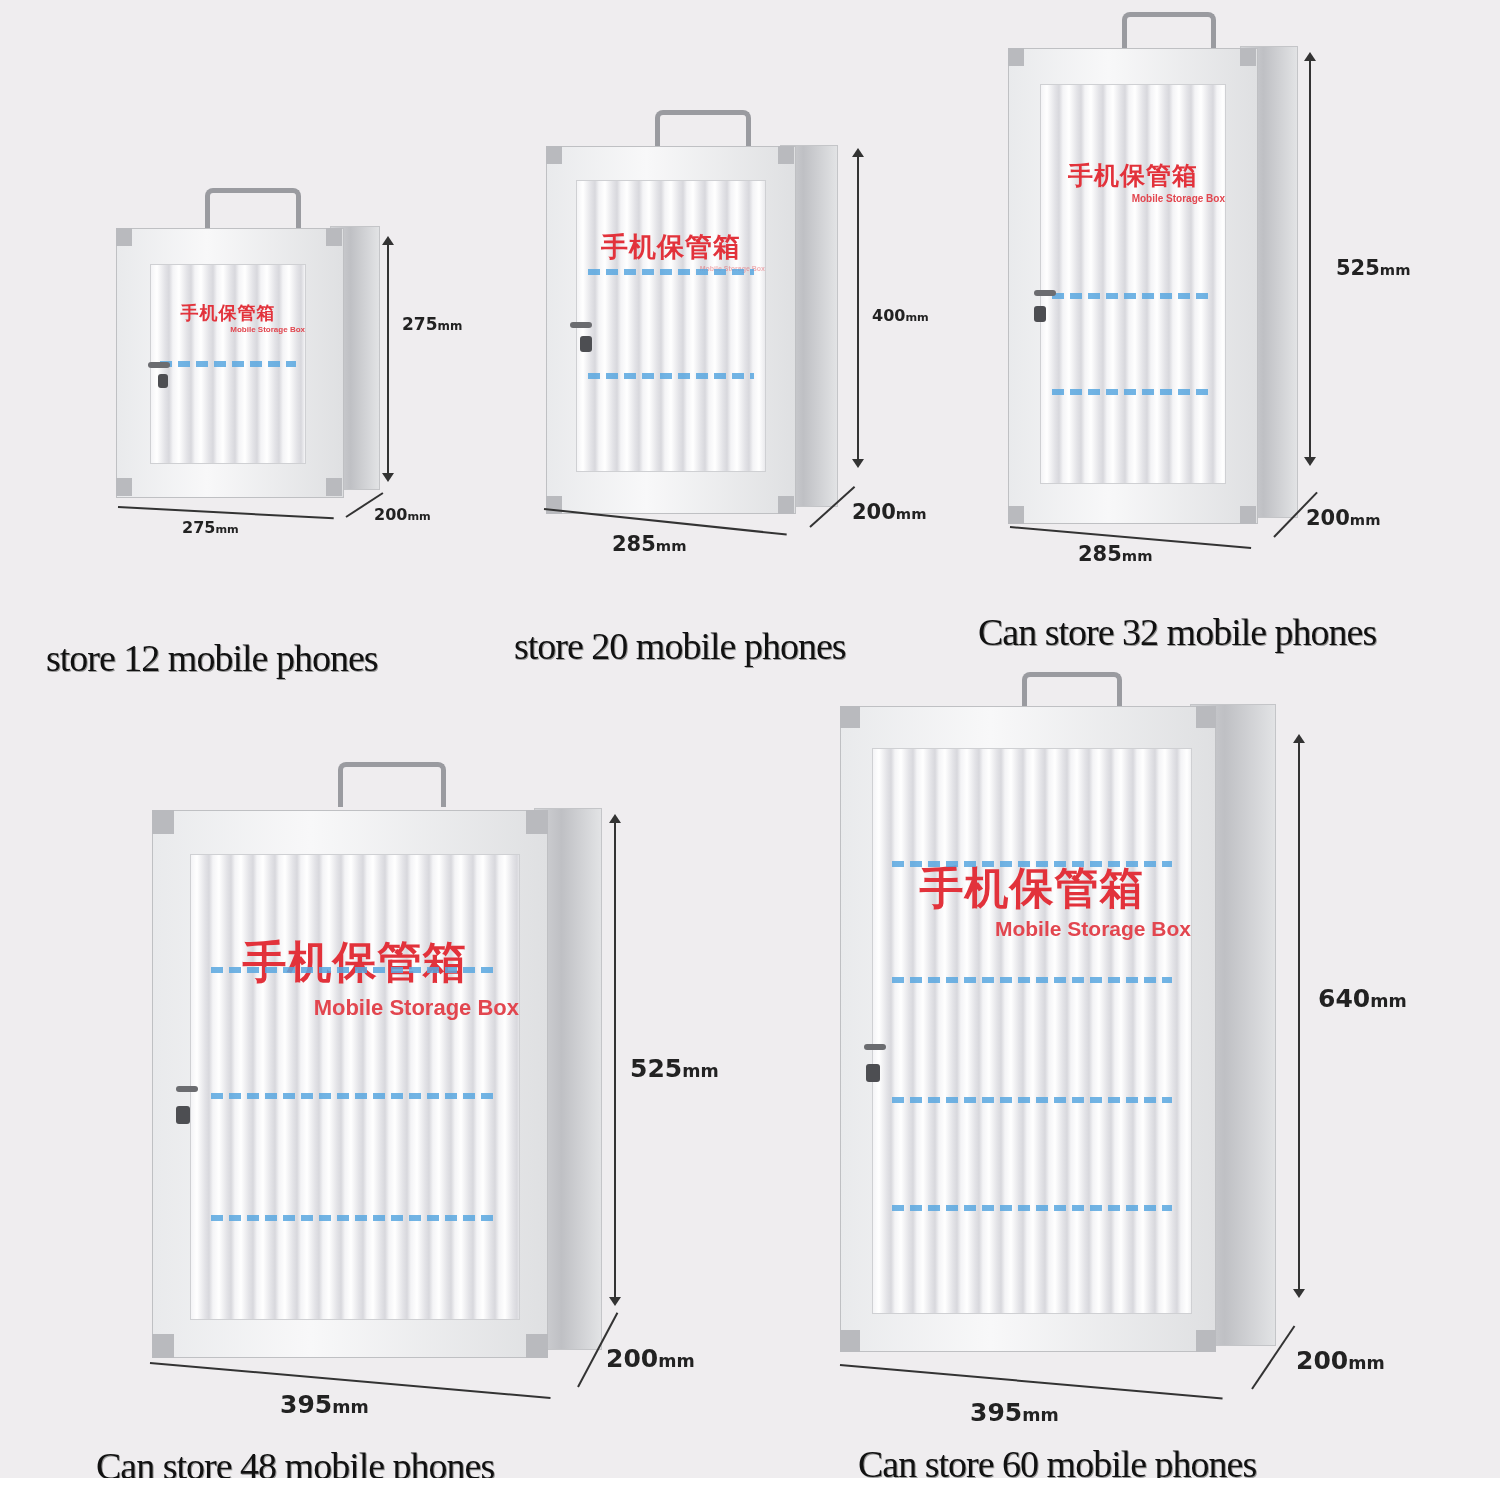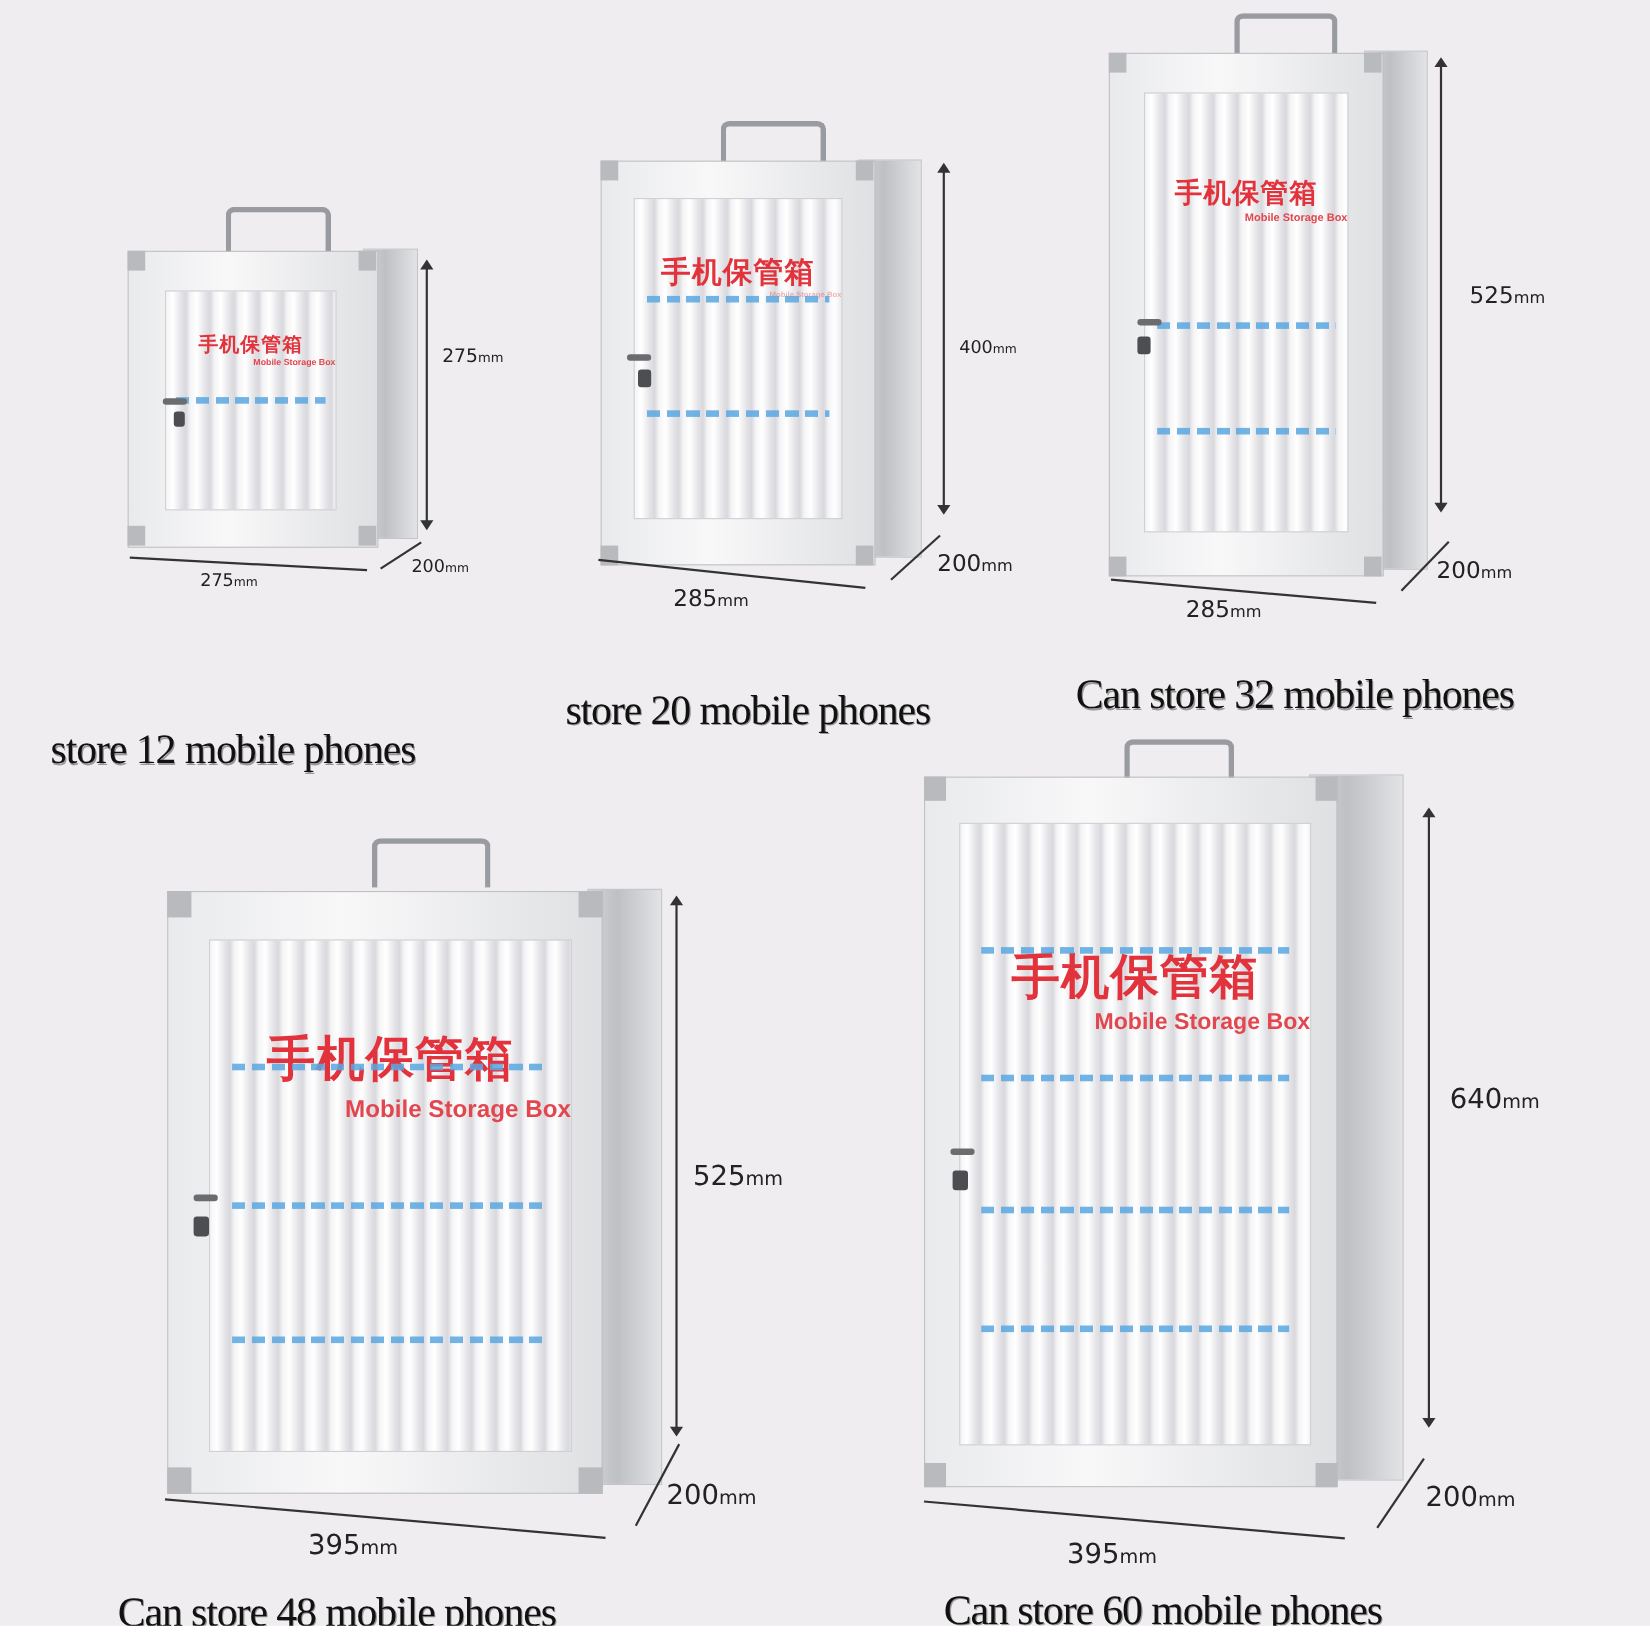--- a/index.html
+++ b/index.html
@@ -11,21 +11,21 @@
   .frame { position:absolute; background:linear-gradient(90deg,#e9eaec,#f8f8f9 40%,#dfe0e2); border:1px solid #bfc0c3; box-sizing:border-box; }
   .corner { position:absolute; width:16px; height:18px; background:#b9babe; }
   .glass { position:absolute; overflow:hidden; box-sizing:border-box; border:1px solid #cfd0d3;
     background: repeating-linear-gradient(90deg, #f4f4f6 0px, #ffffff 6px, #e3e3e7 14px, #d8d8dd 18px, #f4f4f6 22px); }
   .shelf { position:absolute; left:6%; right:6%; height:6px;
     background: repeating-linear-gradient(90deg, #59a7e0 0 12px, transparent 12px 18px); opacity:.85; }
   .cn { position:absolute; left:0; right:0; text-align:center; color:#e2323b; font-weight:bold; font-family:"DejaVu Sans", sans-serif; letter-spacing:1px; }
   .en { position:absolute; left:0; right:0; text-align:right; color:#e2464f; font-weight:bold; font-family:"Liberation Sans", sans-serif; }
   .lock { position:absolute; width:14px; height:18px; background:#4d4e52; border-radius:3px; }
   .lockbar { position:absolute; width:22px; height:6px; background:#6b6c70; border-radius:3px; }
-  .dim { position:absolute; color:#222; font-weight:normal; font-family:"DejaVu Sans", sans-serif; white-space:nowrap; }
+  .dim { position:absolute; color:#222; font-weight:bold; font-family:"DejaVu Sans", sans-serif; white-space:nowrap; }
   .dim .u { font-size:70%; }
   .vline { position:absolute; width:2px; background:#333; }
   .hline { position:absolute; height:2px; background:#333; transform-origin:left center; }
   .arrow-up::before, .arrow-down::after { content:""; position:absolute; left:-5px; border-left:6px solid transparent; border-right:6px solid transparent; }
   .arrow-up::before { top:-2px; border-bottom:9px solid #333; }
   .arrow-down::after { bottom:-2px; border-top:9px solid #333; }
   .caption { position:absolute; color:#111; font-family:"Liberation Serif", serif; font-size:38px; white-space:nowrap; letter-spacing:-1px; text-shadow:1px 1px 0 #999; }
 </style>
 </head>
 <body>
@@ -45,21 +45,21 @@
   </div>
   <div class="lockbar" style="left:148px;top:362px;"></div>
   <div class="lock" style="left:158px;top:374px;width:10px;height:14px;"></div>
 
   <div class="vline arrow-up arrow-down" style="left:387px;top:238px;height:242px;"></div>
   <div class="dim" style="left:402px;top:314px;font-size:17px;"><span>275</span><span class="u">mm</span></div>
   <div class="hline" style="left:118px;top:506px;width:216px;transform:rotate(3deg);"></div>
   <div class="dim" style="left:182px;top:518px;font-size:16px;"><span>275</span><span class="u">mm</span></div>
   <div class="hline" style="left:346px;top:516px;width:44px;transform:rotate(-33deg);"></div>
   <div class="dim" style="left:374px;top:505px;font-size:16px;"><span>200</span><span class="u">mm</span></div>
-  <div class="caption" style="left:46px;top:660px;">store 12 mobile phones</div>
+  <div class="caption" style="left:46px;top:636px;">store 12 mobile phones</div>
 </div>
 
 <div class="box">
   <div class="handle" style="left:655px;top:110px;width:86px;height:32px;"></div>
   <div class="side" style="left:780px;top:145px;width:56px;height:360px;"></div>
   <div class="frame" style="left:546px;top:146px;width:250px;height:368px;"></div>
   <div class="corner" style="left:546px;top:146px;"></div>
   <div class="corner" style="left:778px;top:146px;"></div>
   <div class="corner" style="left:546px;top:496px;"></div>
   <div class="corner" style="left:778px;top:496px;"></div>
@@ -124,21 +124,21 @@
   </div>
   <div class="lockbar" style="left:176px;top:1086px;"></div>
   <div class="lock" style="left:176px;top:1106px;"></div>
 
   <div class="vline arrow-up arrow-down" style="left:614px;top:816px;height:488px;"></div>
   <div class="dim" style="left:630px;top:1054px;font-size:25px;"><span>525</span><span class="u">mm</span></div>
   <div class="hline" style="left:150px;top:1362px;width:402px;transform:rotate(5deg);"></div>
   <div class="dim" style="left:280px;top:1390px;font-size:25px;"><span>395</span><span class="u">mm</span></div>
   <div class="hline" style="left:578px;top:1386px;width:84px;transform:rotate(-62deg);"></div>
   <div class="dim" style="left:606px;top:1344px;font-size:25px;"><span>200</span><span class="u">mm</span></div>
-  <div class="caption" style="left:107px;top:1444px;">Can store 48 mobile phones</div>
+  <div class="caption" style="left:96px;top:1444px;">Can store 48 mobile phones</div>
 </div>
 
 <div class="box">
   <div class="handle" style="left:1022px;top:672px;width:90px;height:34px;"></div>
   <div class="side" style="left:1190px;top:704px;width:84px;height:640px;"></div>
   <div class="frame" style="left:840px;top:706px;width:376px;height:646px;"></div>
   <div class="corner" style="left:840px;top:706px;width:20px;height:22px;"></div>
   <div class="corner" style="left:1196px;top:706px;width:20px;height:22px;"></div>
   <div class="corner" style="left:840px;top:1330px;width:20px;height:22px;"></div>
   <div class="corner" style="left:1196px;top:1330px;width:20px;height:22px;"></div>

